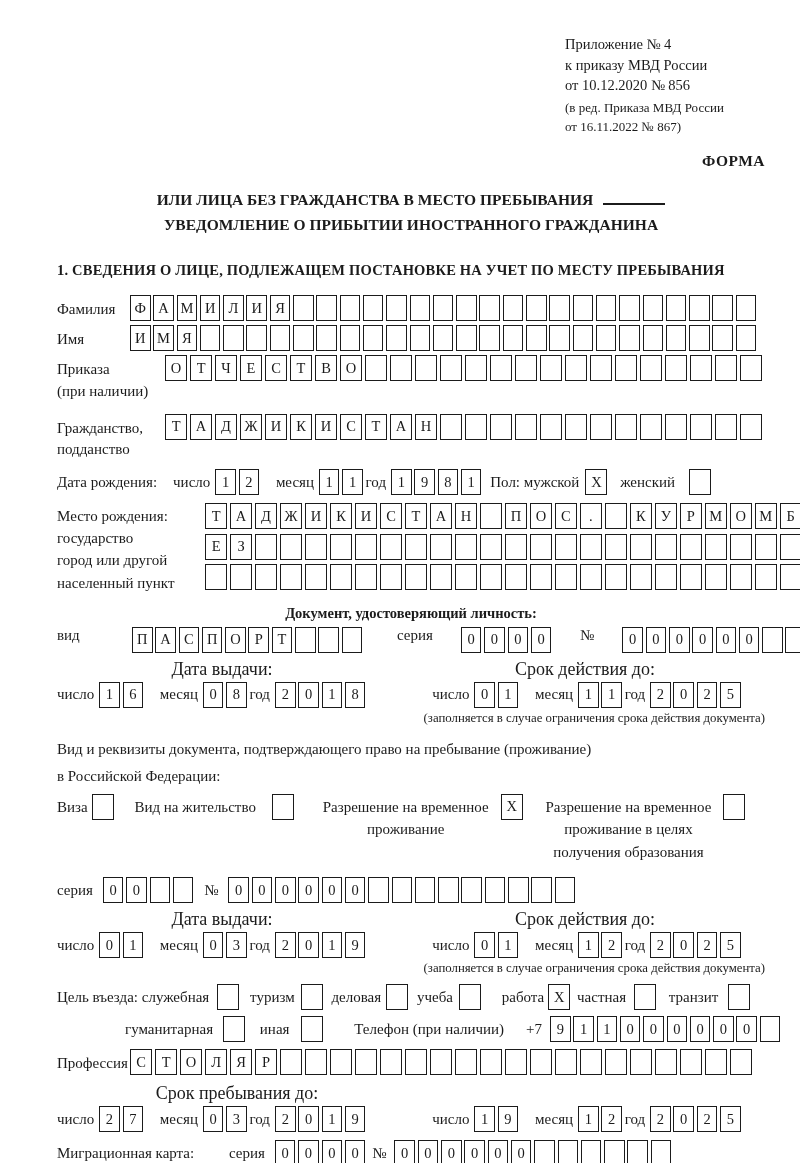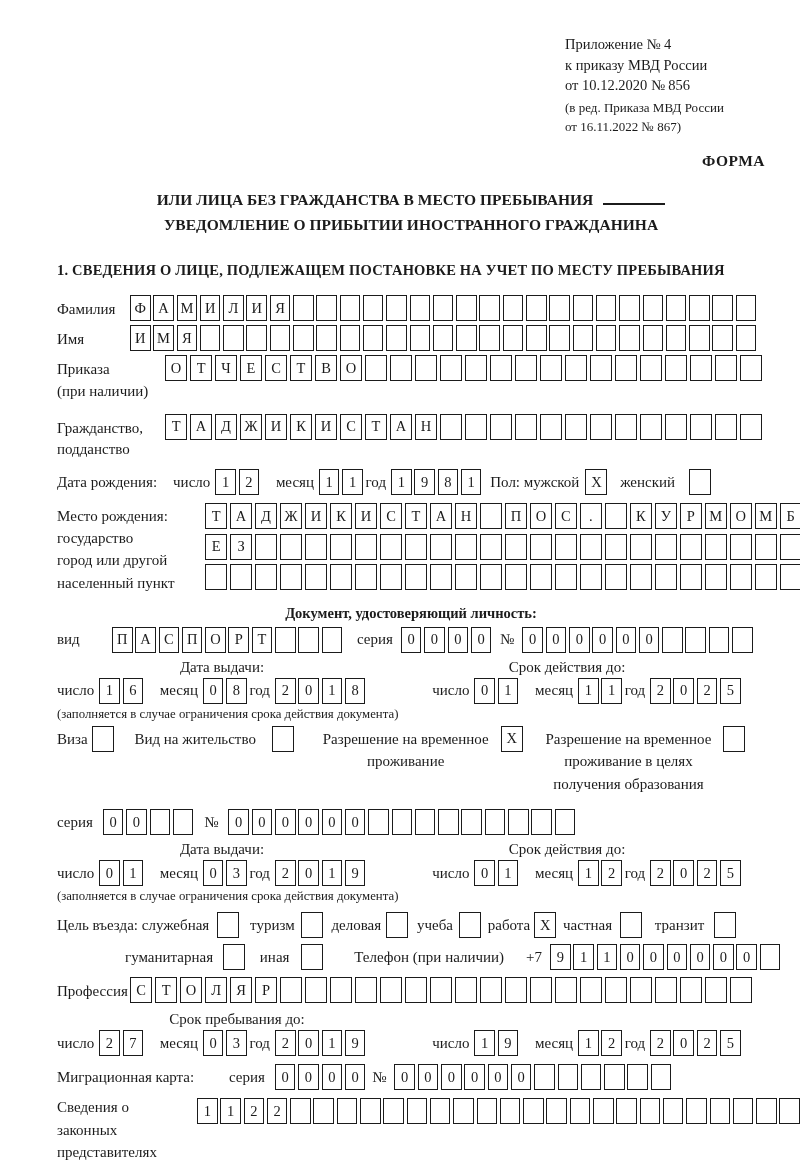--- a/index.html
+++ b/index.html
@@ -27,24 +27,24 @@
     font-size:14.5px;box-sizing:border-box;background:#fff;flex-shrink:0;
   }
   .wide .cell{width:22.2px;}
   .cb{width:22px;}
   .stack{display:flex;flex-direction:column;}
   .stack .cells{margin-bottom:4.5px;}
   
   .dg{display:flex;align-items:center;}
   .dg .t{font-size:15px;margin-right:5px;}
   .dg .gap{width:14px;}
-  .dates-hdr{display:flex;font-size:15px;margin-top:6px;}
+  .dates-hdr{display:flex;font-size:18px;margin-top:6px;justify-content:space-between;}
   .dates-hdr .h1{width:330px;text-align:center;}
   .dates-hdr .h2{width:360px;text-align:center;}
-  .note{font-size:12.8px;margin-top:3px;}
+  .note{font-size:12.8px;text-align:right;margin-top:3px;}
   .intro{font-size:15px;line-height:1.8;margin-top:10px;white-space:pre-line;}
   .opt{display:flex;align-items:flex-start;}
   .opt .ol{font-size:15px;white-space:pre-line;text-align:center;line-height:1.5;padding-top:2px;}
   .inline-lbl{font-size:15px;padding-top:4px;flex-shrink:0;}
   .doc-head{text-align:center;font-weight:bold;font-size:14.5px;margin-top:10px;}
 </style>
 </head>
 <body>
 
 <div class="page">
@@ -301,21 +301,21 @@
           <span class="cell"></span>
           <span class="cell"></span>
           <span class="cell"></span>
           <span class="cell"></span>
         </span>
     </span>
   </div>
 
   <div class="doc-head">Документ, удостоверяющий личность:</div>
 
-  <div class="row" style="margin-top:5px;align-items:center;">
+  <div class="row" style="margin-top:5px;gap:20px;">
     <span class="inline-lbl" style="width:55px;padding-top:0;">вид</span>
     <span class="cells">
         <span class="cell">П</span>
         <span class="cell">А</span>
         <span class="cell">С</span>
         <span class="cell">П</span>
         <span class="cell">О</span>
         <span class="cell">Р</span>
         <span class="cell">Т</span>
         <span class="cell"></span>
@@ -385,20 +385,22 @@
       <span class="cells">
           <span class="cell">2</span>
           <span class="cell">0</span>
           <span class="cell">2</span>
           <span class="cell">5</span>
         </span>
     </span>
   </div>
   <div class="note">(заполняется в случае ограничения срока действия документа)</div>
 
+  <div class="intro">Вид и реквизиты документа, подтверждающего право на пребывание (проживание)
+в Российской Федерации:</div>
 
   <div class="row" style="margin-top:4px;">
     <span class="opt">
       <span class="ol">Виза</span>
       <span class="cb" style="margin-left:4px;"></span>
     </span>
     <span class="opt" style="margin-left:18px;">
       <span class="ol">Вид на жительство</span>
       <span class="cb" style="margin-left:16px;"></span>
     </span>
@@ -493,21 +495,21 @@
 
   <div class="row" style="margin-top:8px;align-items:center;">
     <span class="inline-lbl" style="padding-top:0;">Цель въезда: служебная</span>
     <span class="cb" style="margin-left:8px;"></span>
     <span class="inline-lbl" style="padding-top:0;margin-left:8px;">туризм</span>
     <span class="cb" style="margin-left:6px;"></span>
     <span class="inline-lbl" style="padding-top:0;margin-left:6px;">деловая</span>
     <span class="cb" style="margin-left:5px;"></span>
     <span class="inline-lbl" style="padding-top:0;margin-left:6px;">учеба</span>
     <span class="cb" style="margin-left:6px;"></span>
-    <span class="inline-lbl" style="padding-top:0;margin-left:4px;">работа</span>
+    <span class="inline-lbl" style="padding-top:0;margin-left:18px;">работа</span>
     <span class="cb" style="margin-left:4px;">X</span>
     <span class="inline-lbl" style="padding-top:0;margin-left:4px;">частная</span>
     <span class="cb" style="margin-left:8px;"></span>
     <span class="inline-lbl" style="padding-top:0;margin-left:10px;">транзит</span>
     <span class="cb" style="margin-left:10px;"></span>
   </div>
 
   <div class="row" style="margin-top:6px;align-items:center;">
     <span class="inline-lbl" style="padding-top:0;margin-left:68px;">гуманитарная</span>
     <span class="cb" style="margin-left:10px;"></span>

